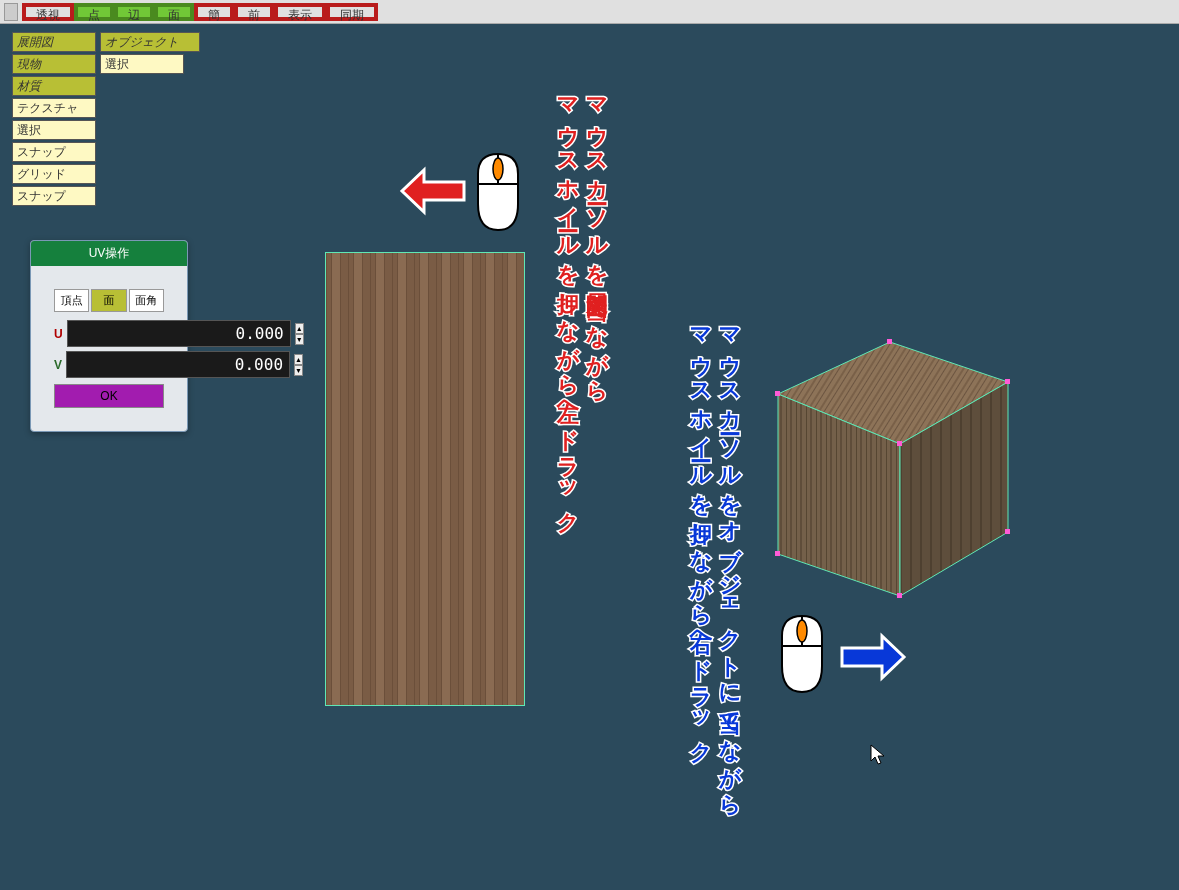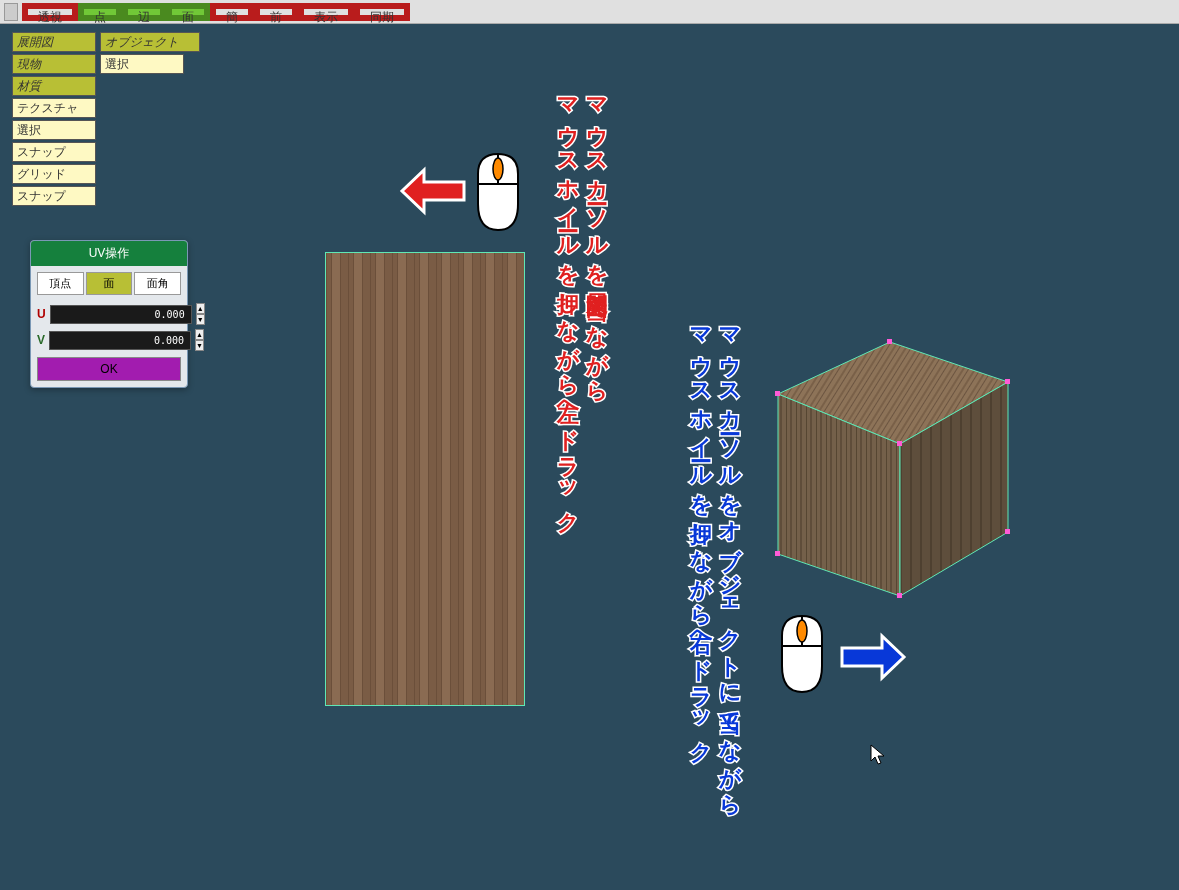--- a/index.html
+++ b/index.html
@@ -23,21 +23,21 @@
   }
   .toolbar .icon-slot {
     width: 14px;
     height: 18px;
     background: #ccc;
     border: 1px solid #999;
     margin-right: 4px;
   }
   .toolbar-btn {
     padding: 2px 10px;
-    border: 6px solid #b91c1c;
+    border: 4px solid #b91c1c;
     background: #e0e0e0;
     color: #333;
     font-size: 12px;
     cursor: pointer;
     height: 18px;
     line-height: 12px;
   }
   .toolbar-btn.active {
     background: #71c837;
     border-color: #4a8a1f;
@@ -76,21 +76,21 @@
     box-shadow: 0 2px 6px rgba(0,0,0,0.3);
   }
   .uv-title {
     background: #15803d;
     color: #fff;
     font-size: 12px;
     text-align: center;
     padding: 4px 0;
     border-radius: 3px 3px 0 0;
   }
-  .uv-body { padding: 6px; }
+  .uv-body { padding: 23px; }
   .uv-tabs { display: flex; gap: 2px; margin-bottom: 8px; }
   .uv-tab {
     flex: 1;
     border: 1px solid #999;
     background: #fff;
     padding: 3px 0;
     text-align: center;
     font-size: 11px;
     cursor: pointer;
   }
@@ -99,21 +99,21 @@
   .uv-label { width: 14px; text-align: center; font-weight: bold; }
   .uv-label.u { color: #b00000; }
   .uv-label.v { color: #2a6a2a; }
   .uv-input {
     flex: 1;
     background: #1a1a1a;
     color: #fff;
     text-align: right;
     padding: 3px 6px;
     border: 1px solid #555;
-    font-size: 10px;
+    font-size: 16px;
     font-family: monospace;
   }
   .uv-spin {
     width: 14px;
     height: 22px;
     display: flex;
     flex-direction: column;
   }
   .uv-spin div {
     flex: 1;

